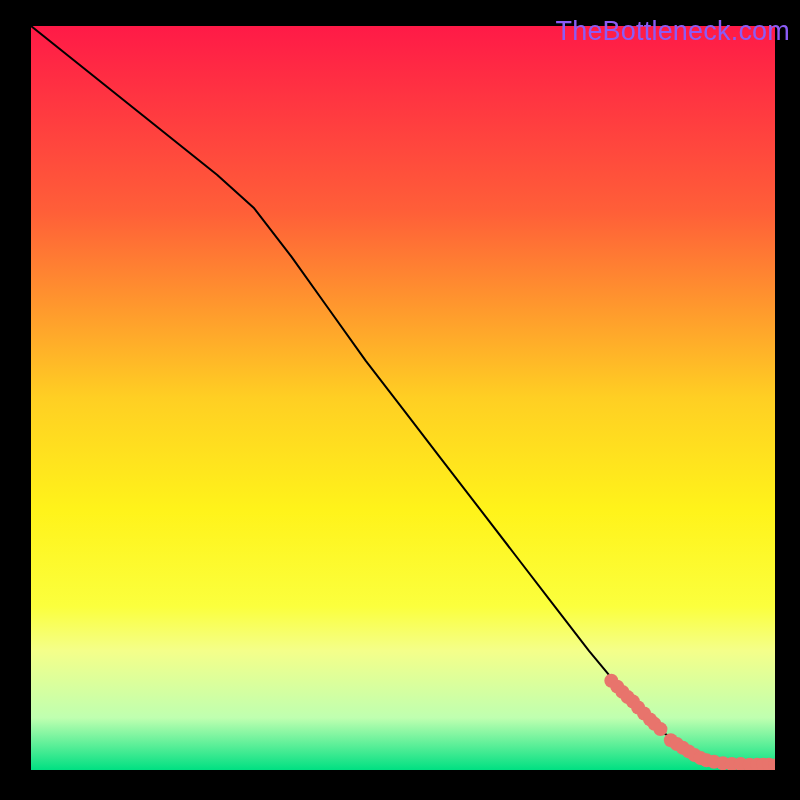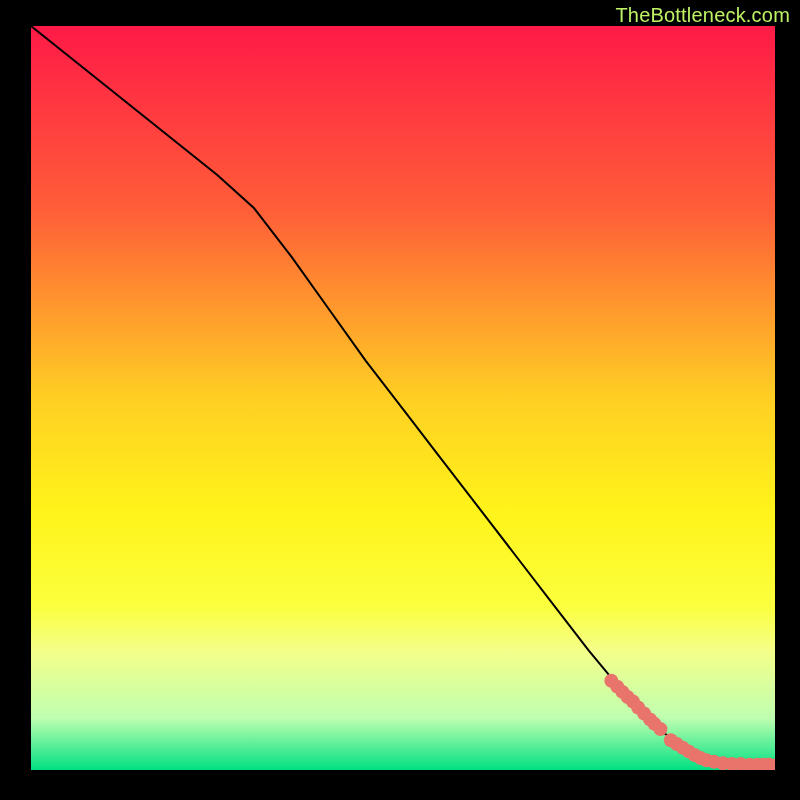--- a/index.html
+++ b/index.html
@@ -12,24 +12,24 @@
     font-family: Arial, Helvetica, sans-serif;
   }
   .frame {
     position: relative;
     width: 800px;
     height: 800px;
     background: #000;
   }
   .watermark {
     position: absolute;
-    top: 4px;
+    top: 16px;
     right: 10px;
-    color: #bef264;
-    font-size: 20px;
+    color: #8b5cf6;
+    font-size: 27px;
     font-weight: 500;
     letter-spacing: 0.2px;
     z-index: 5;
   }
   .plot-area {
     position: absolute;
     left: 31px;
     top: 26px;
     width: 744px;
     height: 744px;

